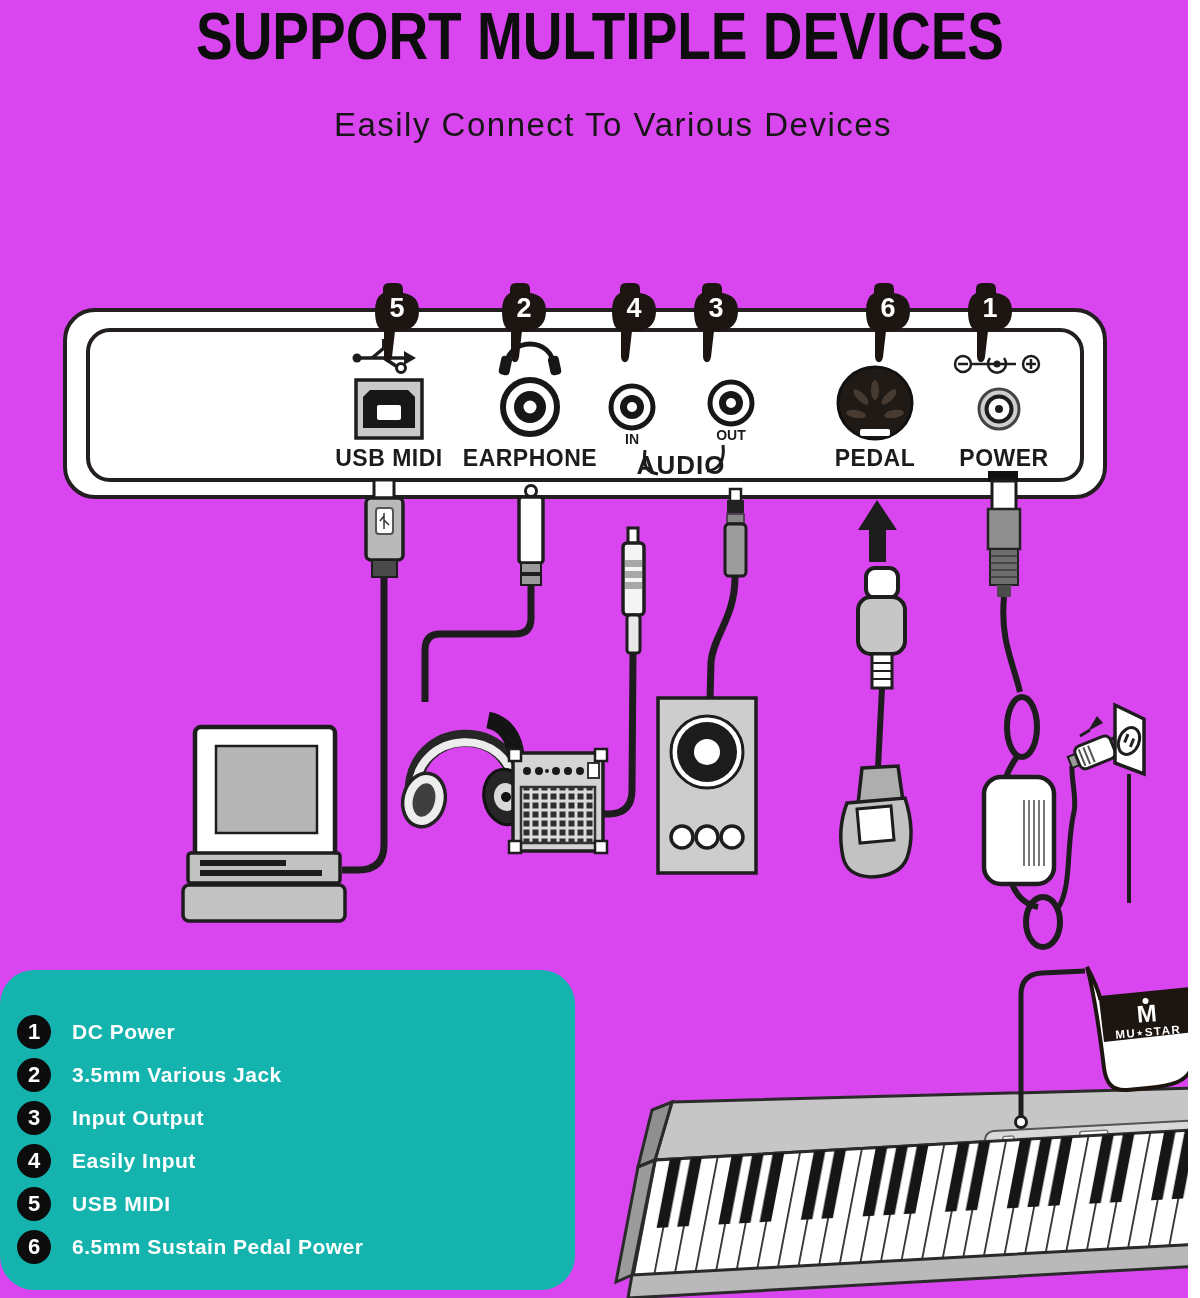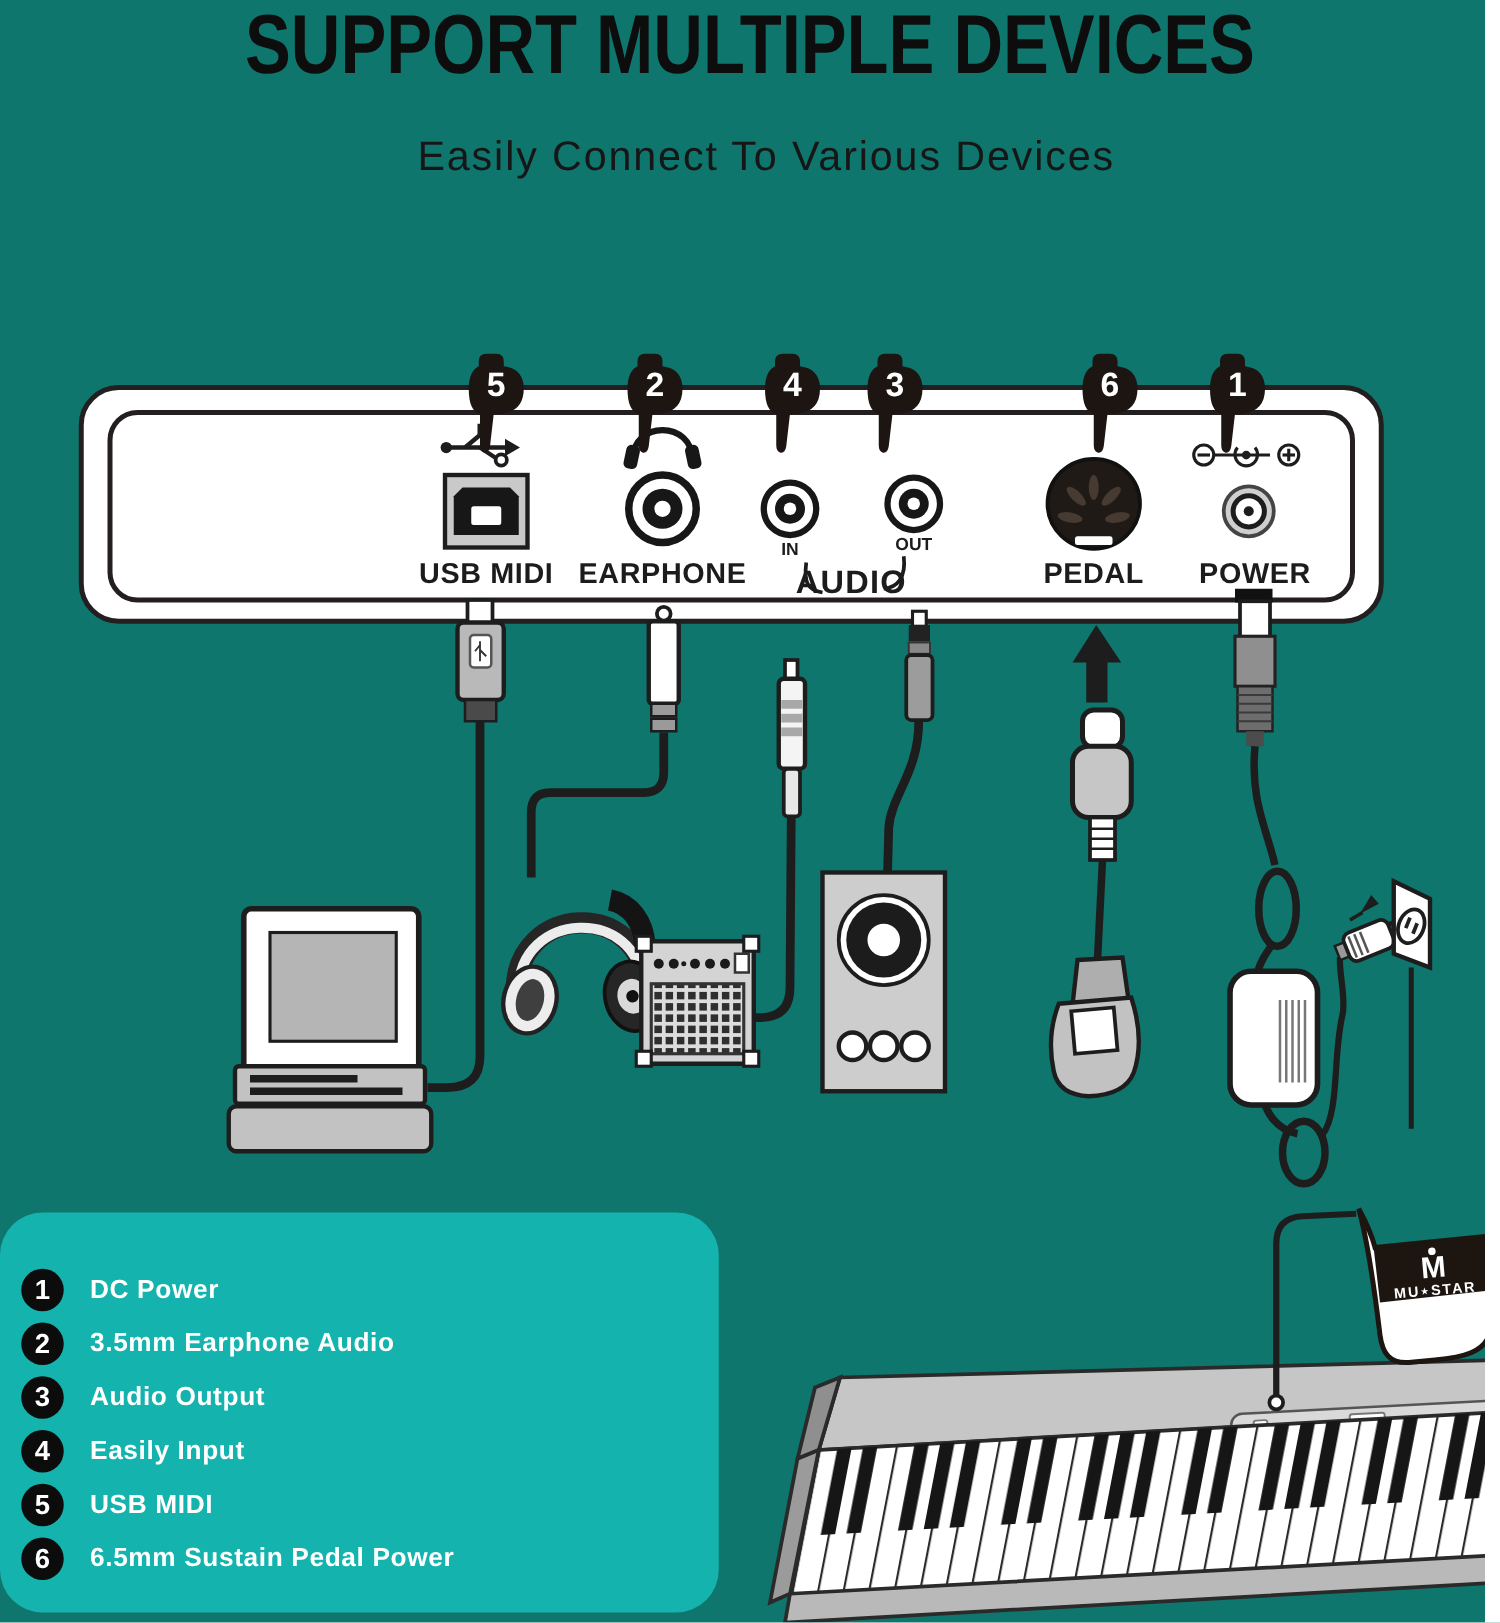--- a/index.html
+++ b/index.html
@@ -1,16 +1,16 @@
 <!DOCTYPE html>
 <html><head>
 <meta charset="utf-8">
 <style>
   html,body{margin:0;padding:0;background:#ffffff;}
-  .stage{position:relative;width:1188px;height:1298px;background:#0f766e;overflow:hidden;
+  .stage{position:relative;width:1188px;height:1298px;background:#d946ef;overflow:hidden;
          font-family:"Liberation Sans",sans-serif;}
   .title{position:absolute;top:2px;left:0;width:1200px;text-align:center;margin:0;
          font-size:67px;line-height:1.0;font-weight:900;color:#0d0d0d;letter-spacing:0px;
          transform:scaleX(0.82);transform-origin:center top;white-space:nowrap;}
   .subtitle{position:absolute;top:106px;left:13px;width:1200px;text-align:center;
             font-size:33px;font-weight:400;color:#161616;letter-spacing:1.5px;}
   .diagram-svg{position:absolute;top:0;left:0;}
   .legend{position:absolute;left:0;top:970px;width:575px;height:320px;
           box-sizing:border-box;padding-top:40px;padding-left:17px;}
   .legend-row{display:flex;align-items:center;height:43px;}
@@ -342,25 +342,25 @@
     </g>
   </svg>
 
   <div class="legend">
     <div class="legend-row">
       <span class="badge">1</span>
       <span class="legend-label">DC Power</span>
     </div>
     <div class="legend-row">
       <span class="badge">2</span>
-      <span class="legend-label">3.5mm Earphone Audio</span>
+      <span class="legend-label">3.5mm Various Jack</span>
     </div>
     <div class="legend-row">
       <span class="badge">3</span>
-      <span class="legend-label">Audio Output</span>
+      <span class="legend-label">Input Output</span>
     </div>
     <div class="legend-row">
       <span class="badge">4</span>
       <span class="legend-label">Easily Input</span>
     </div>
     <div class="legend-row">
       <span class="badge">5</span>
       <span class="legend-label">USB MIDI</span>
     </div>
     <div class="legend-row">

